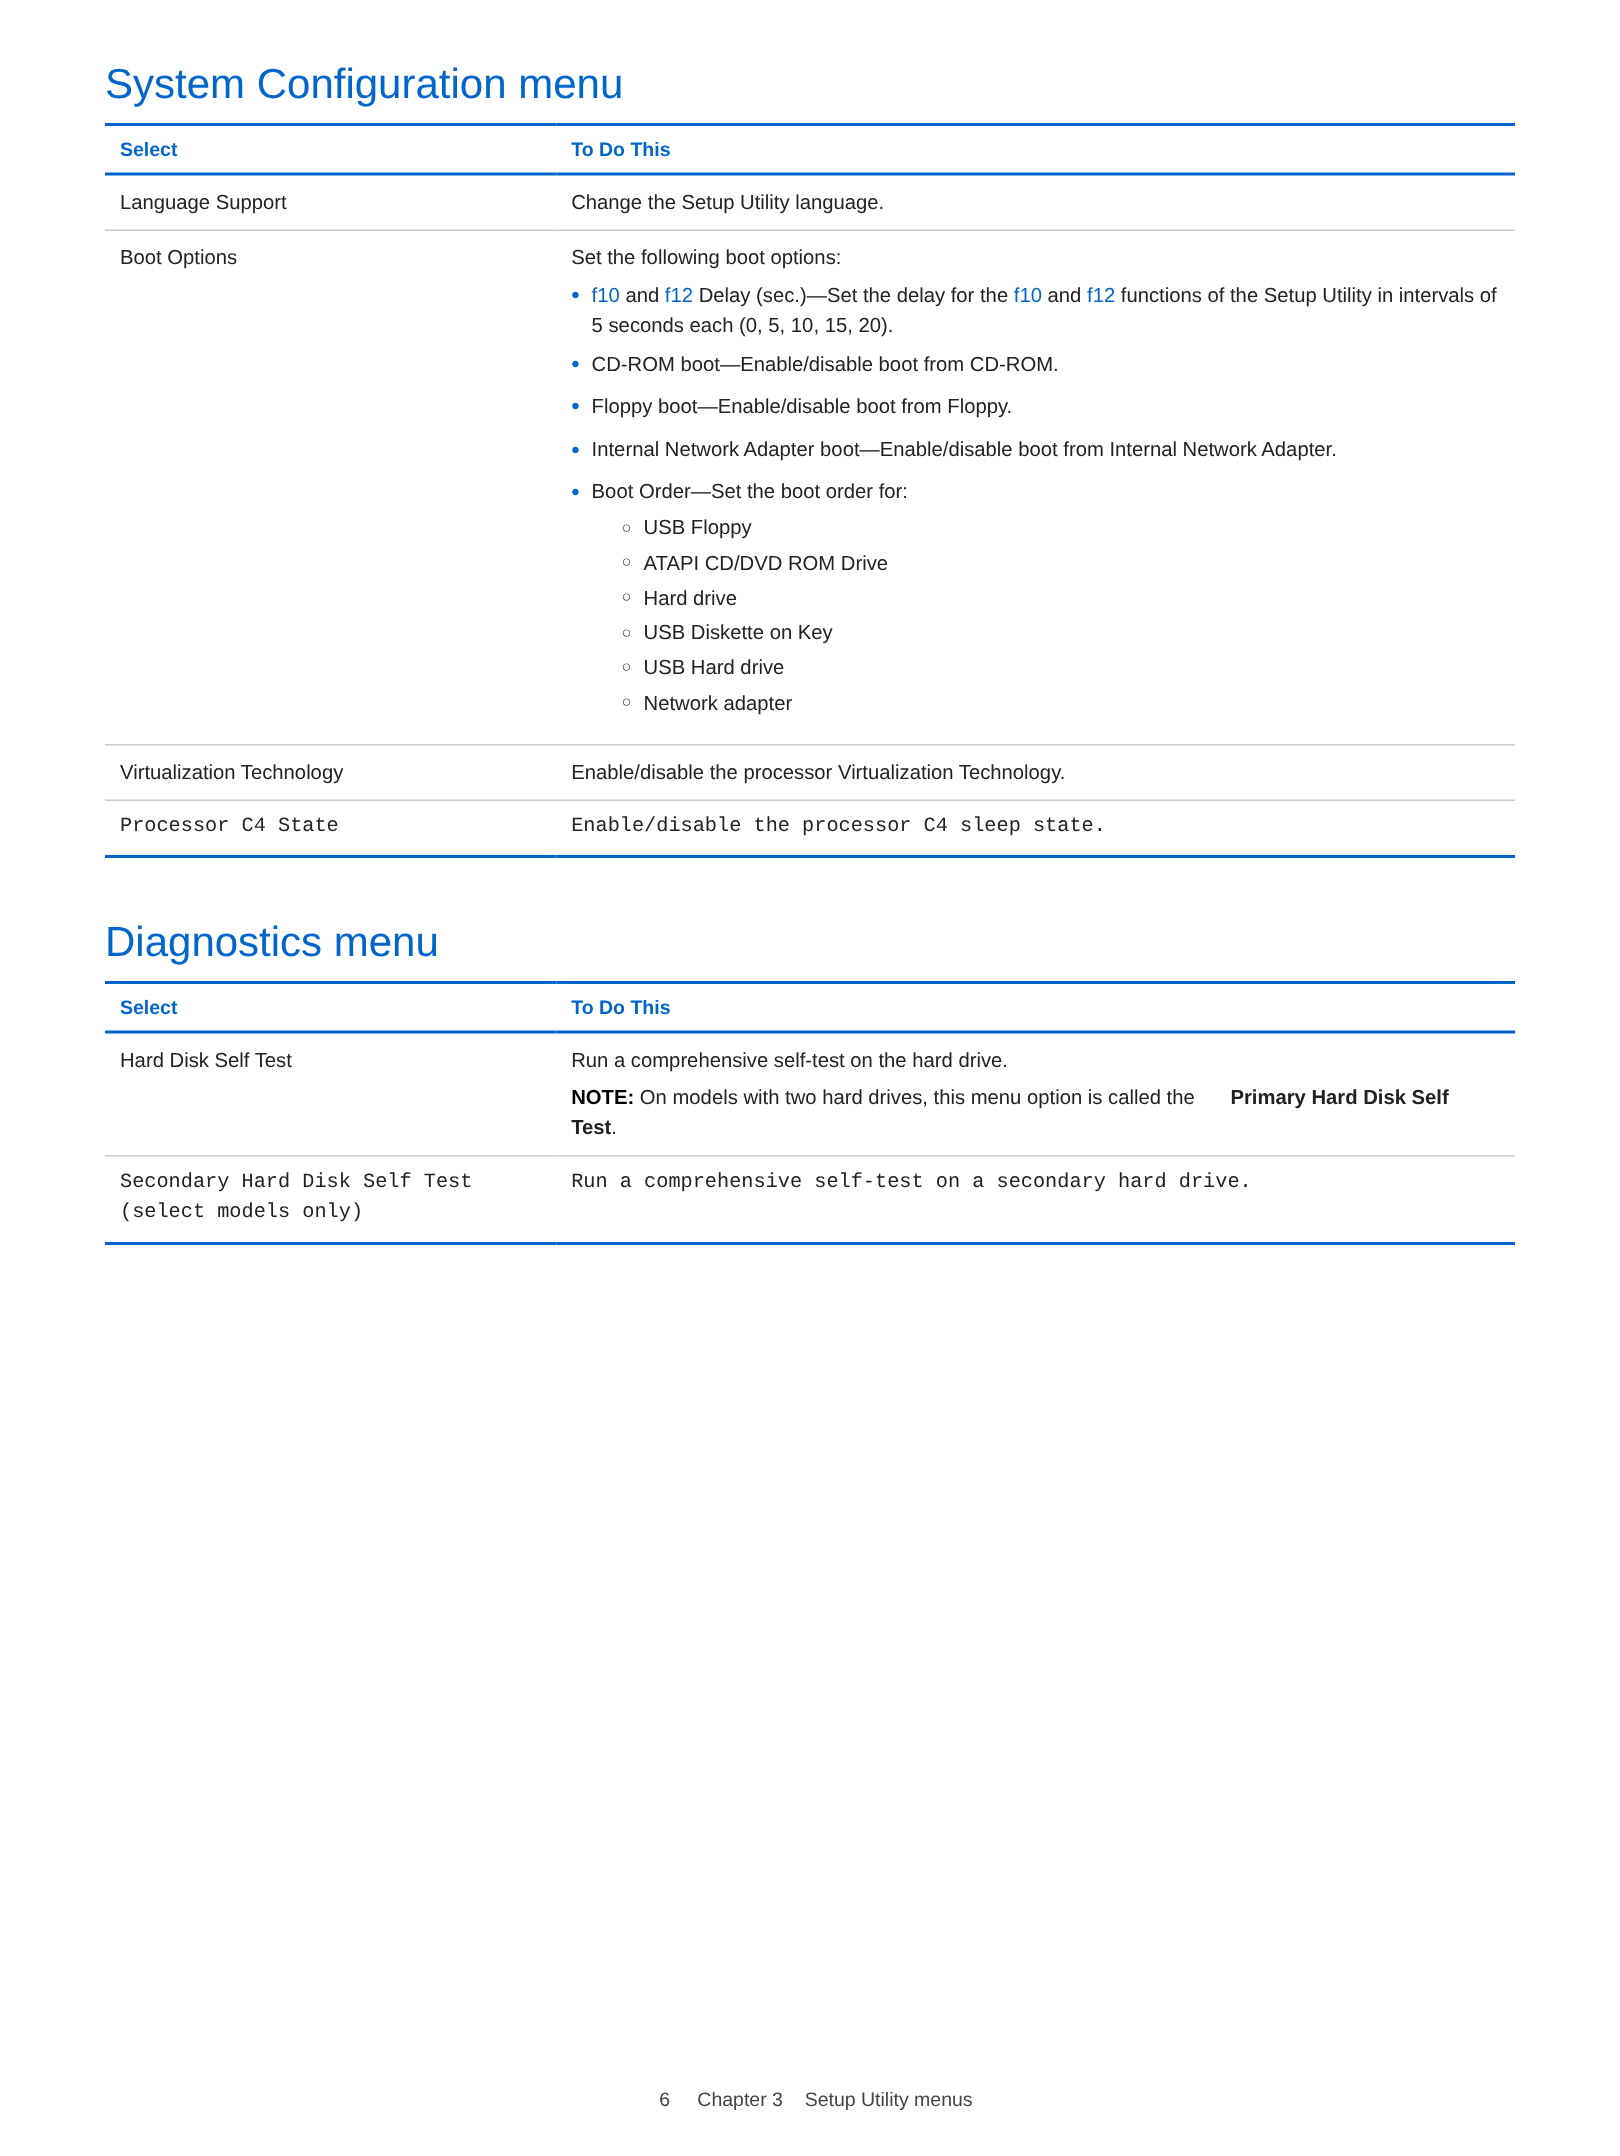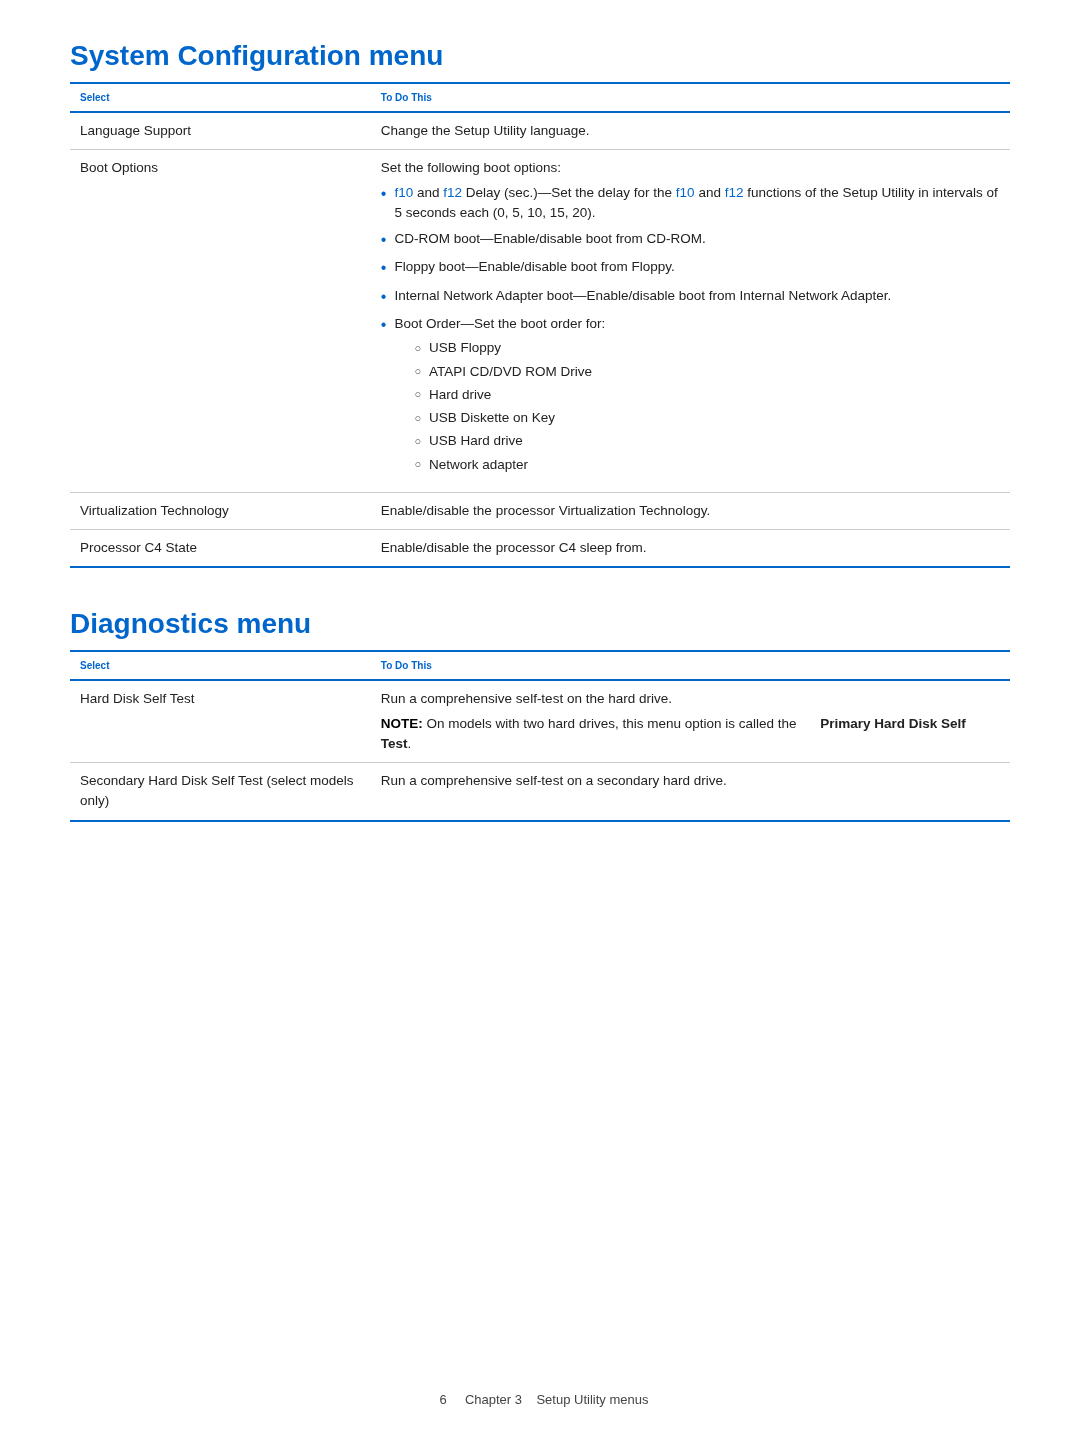--- a/index.html
+++ b/index.html
@@ -8,21 +8,21 @@
       font-family: Arial, Helvetica, sans-serif;
       font-size: 13.5px;
       color: #222;
       width: 1080px;
       min-height: 1437px;
       padding: 40px 70px 60px 70px;
     }
 
     .section-title {
       font-size: 28px;
-      font-weight: bold;
+      font-weight: normal;
       color: #0066cc;
       margin-bottom: 10px;
     }
 
     .table-wrapper {
       margin-bottom: 40px;
     }
 
     table {
       width: 100%;
@@ -32,33 +32,34 @@
     .header-row {
       border-top: 2px solid #0066cc;
       border-bottom: 2px solid #0066cc;
     }
 
     .header-row th {
       color: #0066cc;
       font-weight: bold;
       padding: 8px 10px;
       text-align: left;
-      font-size: 10px;
+      font-size: 13px;
     }
 
     .col-select { width: 32%; }
     .col-todo { width: 68%; }
 
     tbody tr {
       border-bottom: 1px solid #ccc;
       vertical-align: top;
     }
 
     tbody tr:last-child {
       border-bottom: 2px solid #0066cc;
+      font-family: Liberation Mono, monospace;
     }
 
     tbody td {
       padding: 8px 10px;
       vertical-align: top;
       line-height: 1.5;
     }
 
     .blue-link {
       color: #0066cc;
@@ -212,21 +213,21 @@
         </tr>
 
 
         <tr>
           <td>Virtualization Technology</td>
           <td>Enable/disable the processor Virtualization Technology.</td>
         </tr>
 
         <tr>
           <td>Processor C4 State</td>
-          <td>Enable/disable the processor C4 sleep from.</td>
+          <td>Enable/disable the processor C4 sleep state.</td>
         </tr>
       </tbody>
     </table>
   </div>
 </div>
 
 <div>
   <h1 class="section-title">Diagnostics menu</h1>
   <div class="table-wrapper">
     <table>

